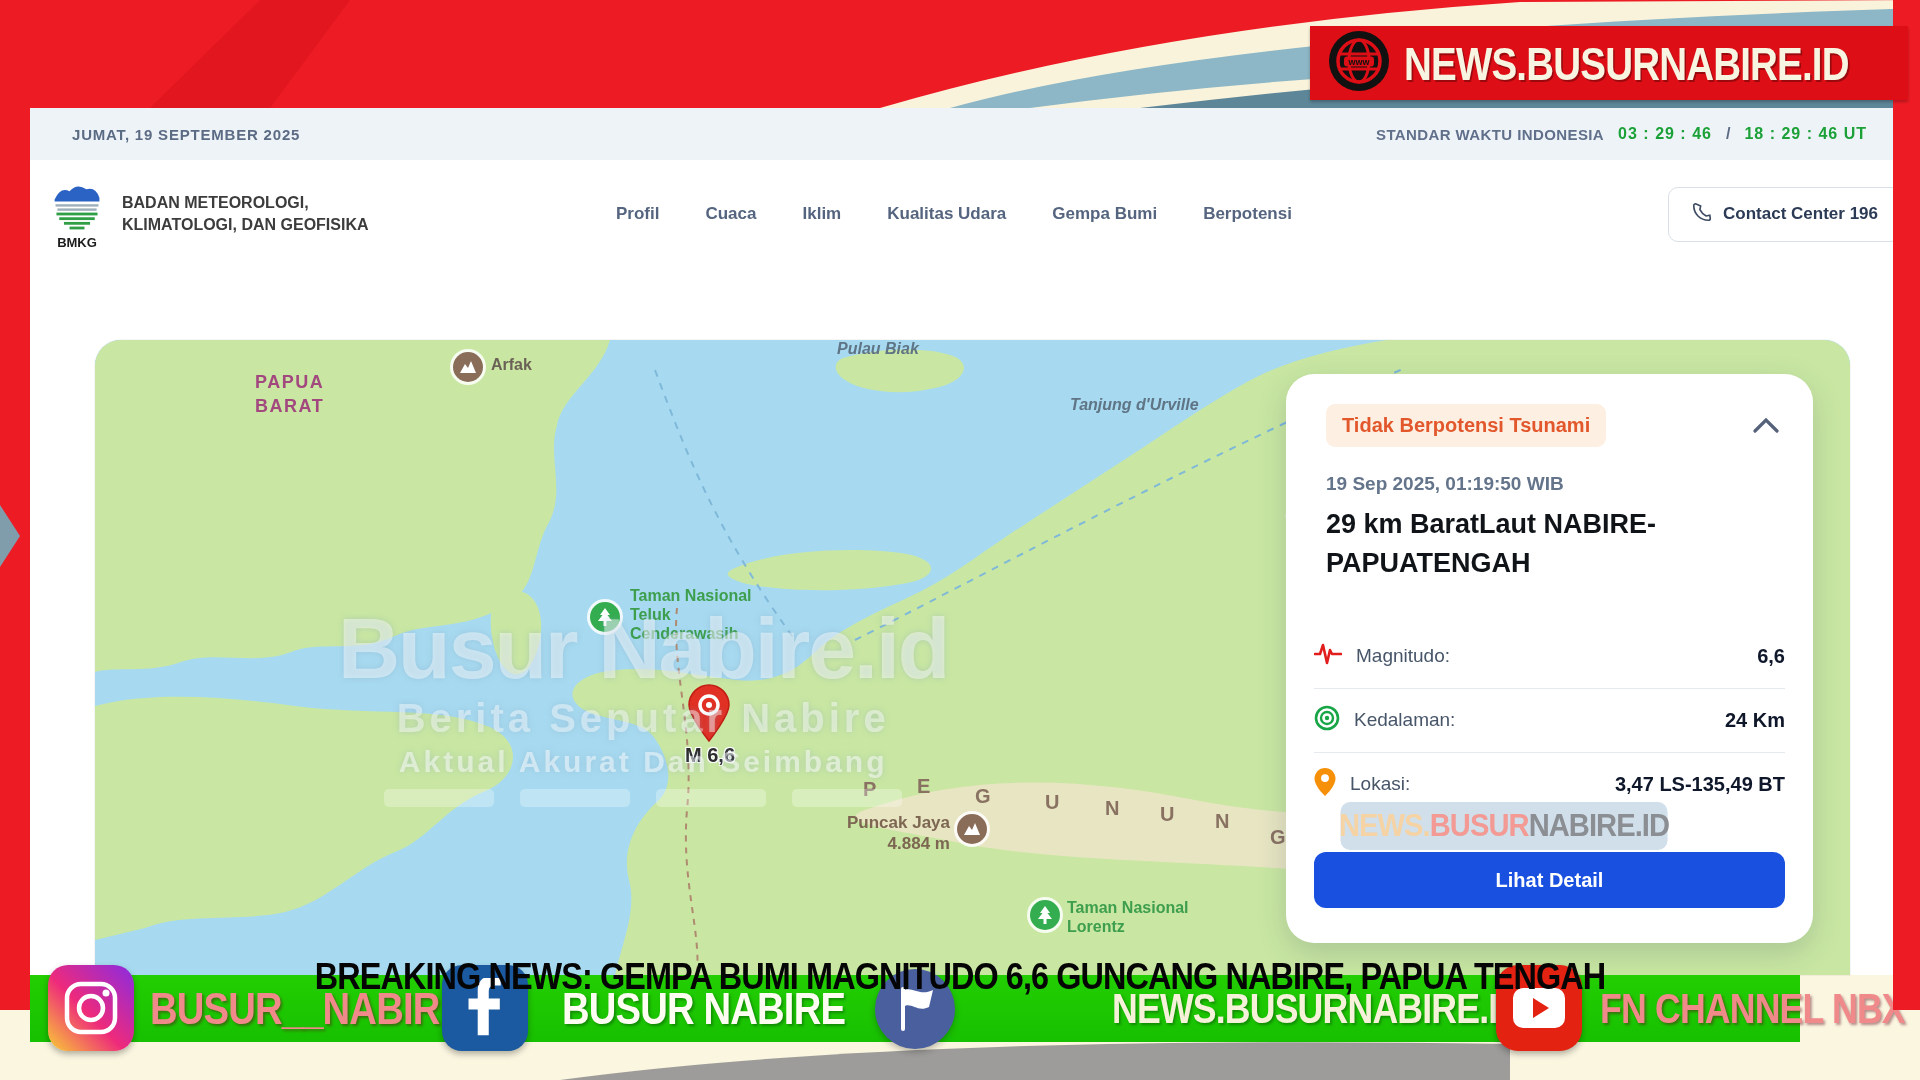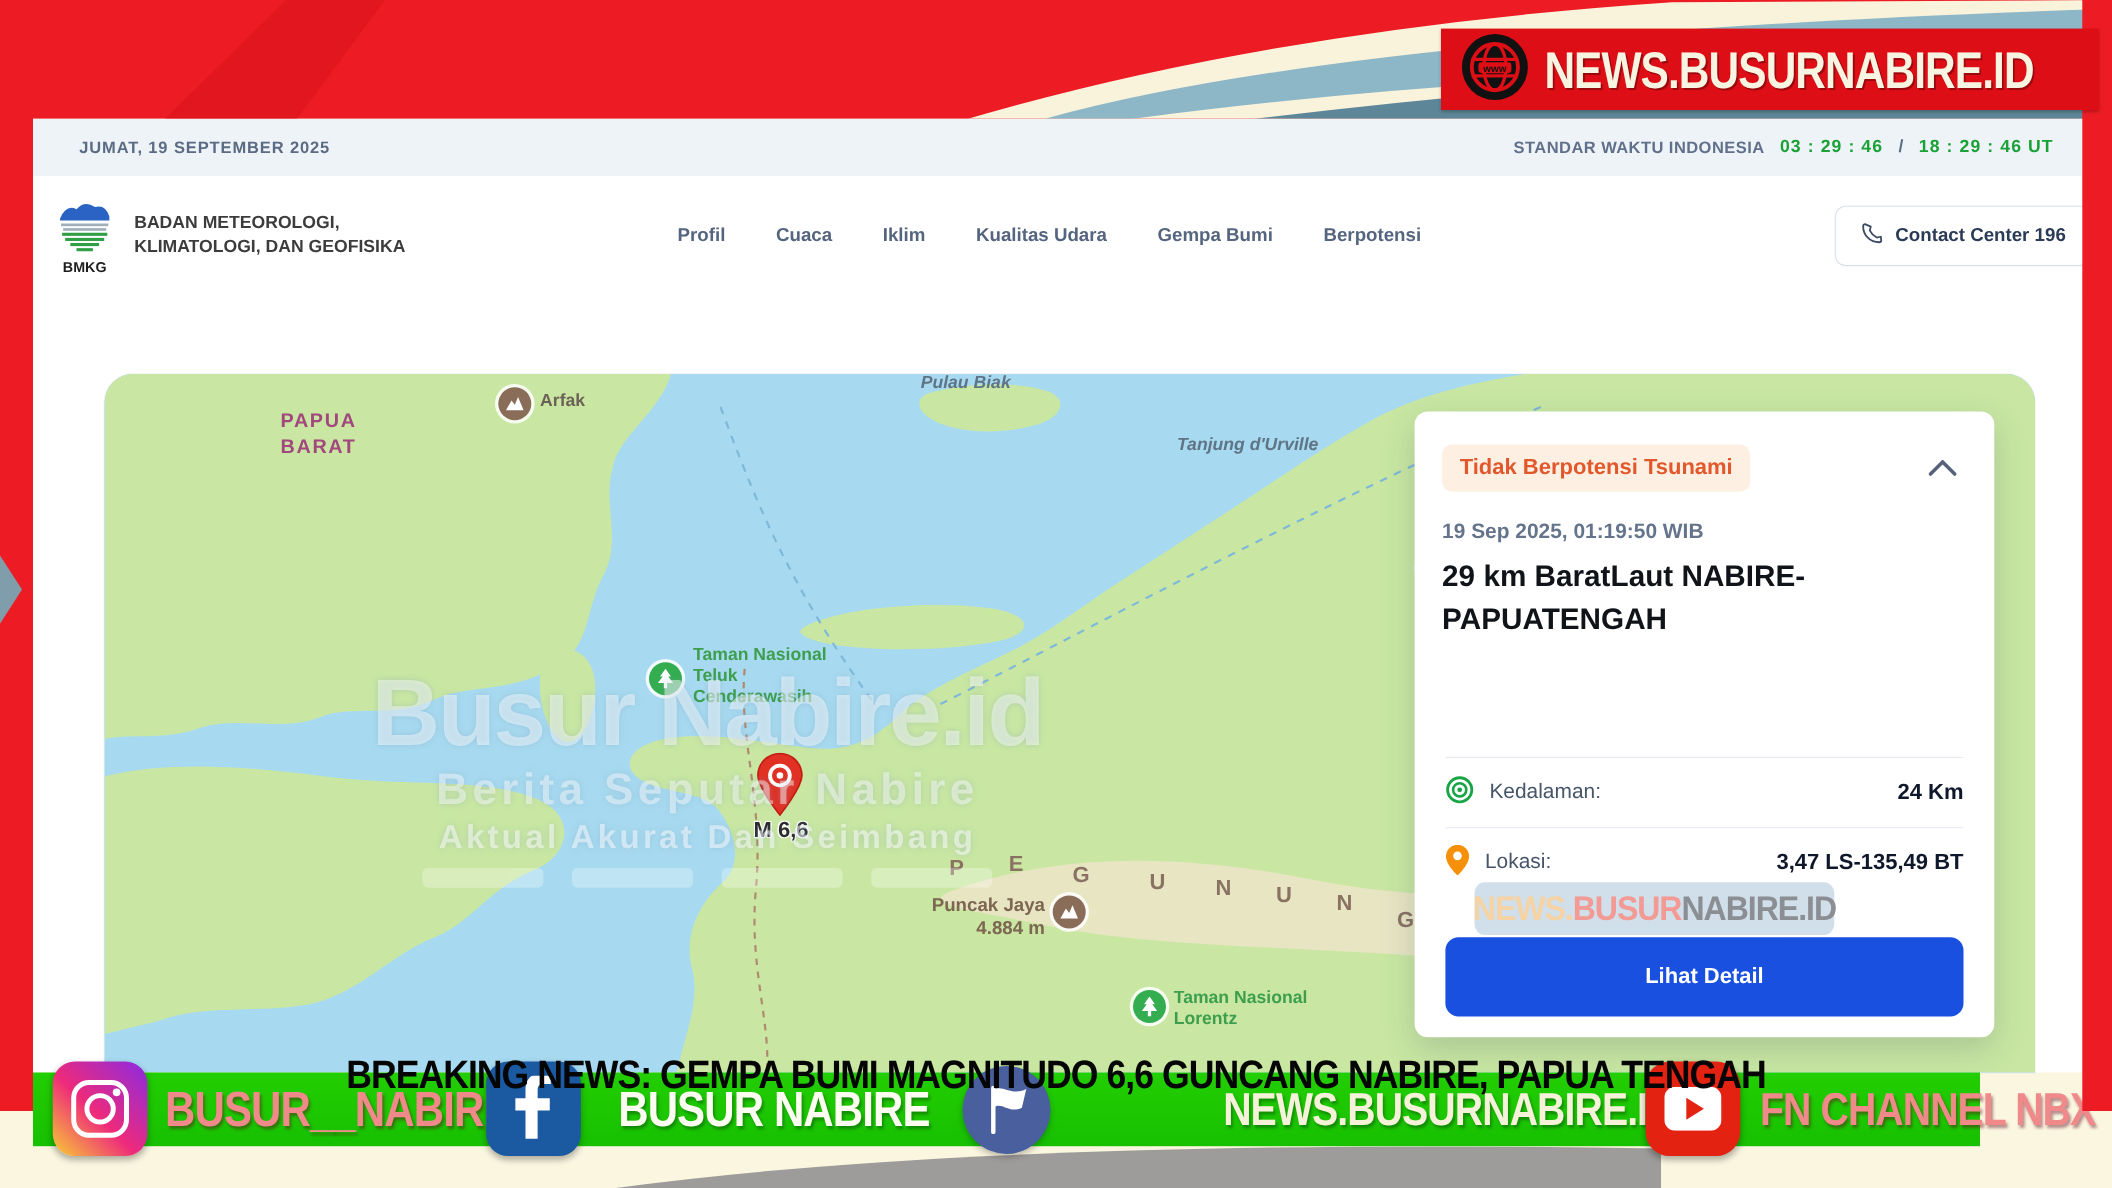--- a/index.html
+++ b/index.html
@@ -62,37 +62,37 @@
                   color:#2d2d2d; text-shadow:-1px -1px 0 #fff,1px -1px 0 #fff,-1px 1px 0 #fff,1px 1px 0 #fff; }
   #map-watermark { left:220px; top:268px; color:rgba(255,255,255,.45); text-align:center; z-index:2;
                    text-shadow:0 0 6px rgba(130,160,190,.35);margin-left:23px; }
   #map-watermark .wm-big { font-size:86px; font-weight:bold; line-height:.95; letter-spacing:-2px; }
   #map-watermark .wm-mid { font-size:40px; font-weight:bold; letter-spacing:4px; margin-top:6px; }
   #map-watermark .wm-small { font-size:30px; font-weight:bold; letter-spacing:3px; margin-top:4px; color:rgba(255,255,255,.5); }
   #map-watermark .wm-icons { margin-top:10px; display:flex; gap:26px; justify-content:center; opacity:.5; }
   #map-watermark .wm-icons span { display:inline-block; width:110px; height:18px; border-radius:5px; background:rgba(255,255,255,.55); }
 
   
-  #quake-panel { left:1191px; top:34px; width:527px; height:569px; background:#fff; border-radius:12px;
-                 box-shadow:0 10px 30px rgba(30,50,90,.18); padding:30px 25px; z-index:4; }
+  #quake-panel { left:1191px; top:34px; width:527px; height:569px; background:#fff; border-radius:28px;
+                 box-shadow:0 10px 30px rgba(30,50,90,.18); padding:30px 40px; z-index:4; }
   #tsunami-badge { display:inline-block; background:#fdf0e2; color:#e2572b; font-size:20px; font-weight:bold;
                    border-radius:9px; padding:10px 16px; }
   #panel-chevron { position:absolute; right:34px; top:44px; cursor:pointer; }
   #quake-datetime { margin-top:26px; font-size:19px; font-weight:bold; color:#64748b; }
   #quake-title { margin-top:10px; width:420px; font-size:27px; font-weight:bold; color:#101418; line-height:1.45; }
   .info-row { position:absolute; left:28px; right:28px; height:64px; display:flex; align-items:center; gap:14px; }
   .info-row .row-label { font-size:19px; color:#475569; }
   .info-row .row-value { margin-left:auto; font-size:20px; font-weight:bold; color:#0f172a; }
   .row-divider { position:absolute; left:28px; right:28px; height:1px; background:#e6eaf0; }
   #panel-watermark { position:absolute; left:44px; top:428px; width:348px; height:48px;
                      background:rgba(170,196,216,.55); border-radius:10px; display:flex; align-items:center;
                      justify-content:center; font-size:31px; font-weight:bold; letter-spacing:-1px;
                      white-space:nowrap; z-index:5; transform:scaleX(.94); }
   #panel-watermark .wmp1 { color:#f6d3a4; } #panel-watermark .wmp2 { color:#f29a93; } #panel-watermark .wmp3 { color:#8b8f94; }
-  #detail-btn { position:absolute; left:28px; right:28px; top:478px; height:72px; background:#1950e0;
+  #detail-btn { position:absolute; left:28px; right:28px; top:478px; height:56px; background:#1950e0;
                 border-radius:12px; color:#fff; font-size:20px; font-weight:bold; display:flex;
                 align-items:center; justify-content:center; cursor:pointer; }
 
   
   #green-banner { left:30px; top:975px; width:1770px; height:67px; background:linear-gradient(#23ce02,#17c000); z-index:6; }
   #breaking-text { left:0; top:956px; width:1920px; text-align:center; font-size:36px; font-weight:bold;
                    color:#050505; letter-spacing:-1px; transform:scaleX(.9); z-index:7; }
   .social-label { position:absolute; top:50%; transform:translateY(-50%) scaleX(.85); transform-origin:left center;
                   font-size:45px; font-weight:bold; white-space:nowrap; letter-spacing:-1px; }
   .lbl-salmon { color:#f08a8a; text-shadow:2px 2px 3px rgba(90,10,30,.45); }
@@ -308,20 +308,29 @@
     <div class="abs" id="quake-panel">
       <span id="tsunami-badge">Tidak Berpotensi Tsunami</span>
       <span id="panel-chevron">
         <svg width="26" height="15" viewBox="0 0 26 15" fill="none" stroke="#56627a" stroke-width="3.2" stroke-linecap="round">
             <polyline points="2,13 13,2 24,13"></polyline>
           </svg>
       </span>
       <div id="quake-datetime">19 Sep 2025, 01:19:50 WIB</div>
       <div id="quake-title">29 km BaratLaut NABIRE-PAPUATENGAH</div>
 
+      <div class="info-row" style="top:250px;">
+        <span>
+          <svg width="28" height="24" viewBox="0 0 28 24" fill="none" stroke="#e11d1d" stroke-width="2.6" stroke-linejoin="round" stroke-linecap="round">
+              <polyline points="1,12 6,12 9,3 13,21 16,8 18,12 27,12"></polyline>
+            </svg>
+        </span>
+        <span class="row-label">Magnitudo:</span>
+        <span class="row-value">6,6</span>
+      </div>
       <div class="row-divider" style="top:314px;"></div>
 
       <div class="info-row" style="top:314px;">
         <span>
           <svg width="26" height="26" viewBox="0 0 26 26">
               <circle cx="13" cy="13" r="11" fill="none" stroke="#18a545" stroke-width="2.6"></circle>
               <circle cx="13" cy="13" r="6" fill="none" stroke="#18a545" stroke-width="2.4"></circle>
               <circle cx="13" cy="13" r="2.2" fill="#18a545"></circle>
             </svg>
         </span>

